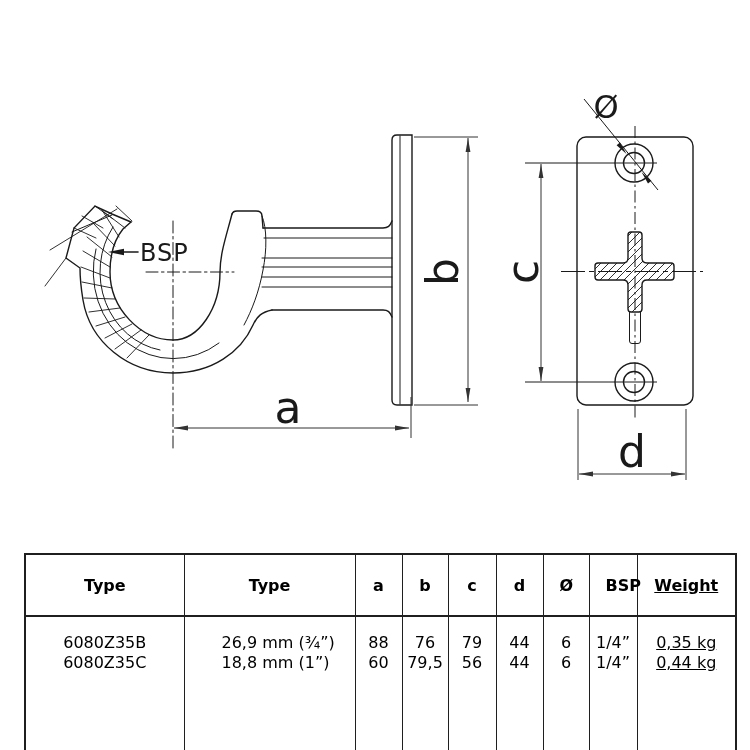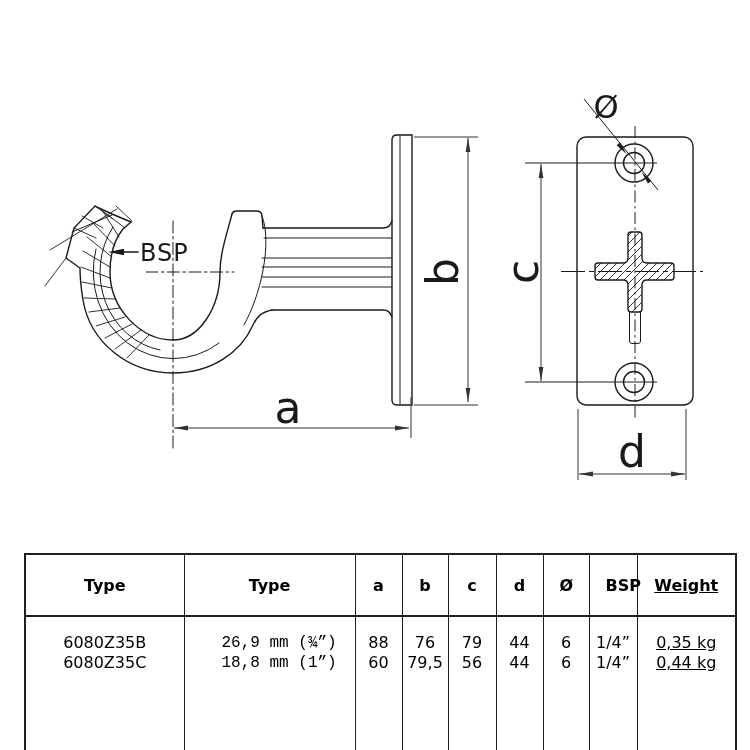--- a/index.html
+++ b/index.html
@@ -10,21 +10,21 @@
   .spec-table{position:absolute;left:24px;top:553px;width:712px;height:187px;
               border-collapse:collapse;table-layout:fixed;background:#fff;}
   .spec-table, .spec-table th, .spec-table td{border:0;}
   .spec-table{border:2px solid #1f1f1f;}
   .spec-table th{border-right:1px solid #1f1f1f;border-bottom:2px solid #1f1f1f;
                  font-size:16px;font-weight:bold;text-align:center;height:28px;padding:16px;}
   .spec-table td{border-right:1px solid #1f1f1f;font-size:16px;text-align:center;
                  padding:0;vertical-align:top;line-height:20px;}
   .spec-table th:last-child,.spec-table td:last-child{border-right:0;text-decoration:underline;}
   .spec-table tr.r1 td{padding-top:16px;}
-  .spec-table td.size-cell{text-align:left;padding-left:37px;font-family:Liberation Mono, monospace;}
+  .spec-table td.size-cell{text-align:left;padding-left:37px;}
   .spec-table tr.filler td{height:117px;}
 </style>
 </head>
 <body>
 
 <div class="canvas">
 
 <svg width="750" height="545" viewBox="0 0 750 545">
 
   <g fill="none" stroke="#1a1a1a" stroke-width="1.4" stroke-linecap="round">

